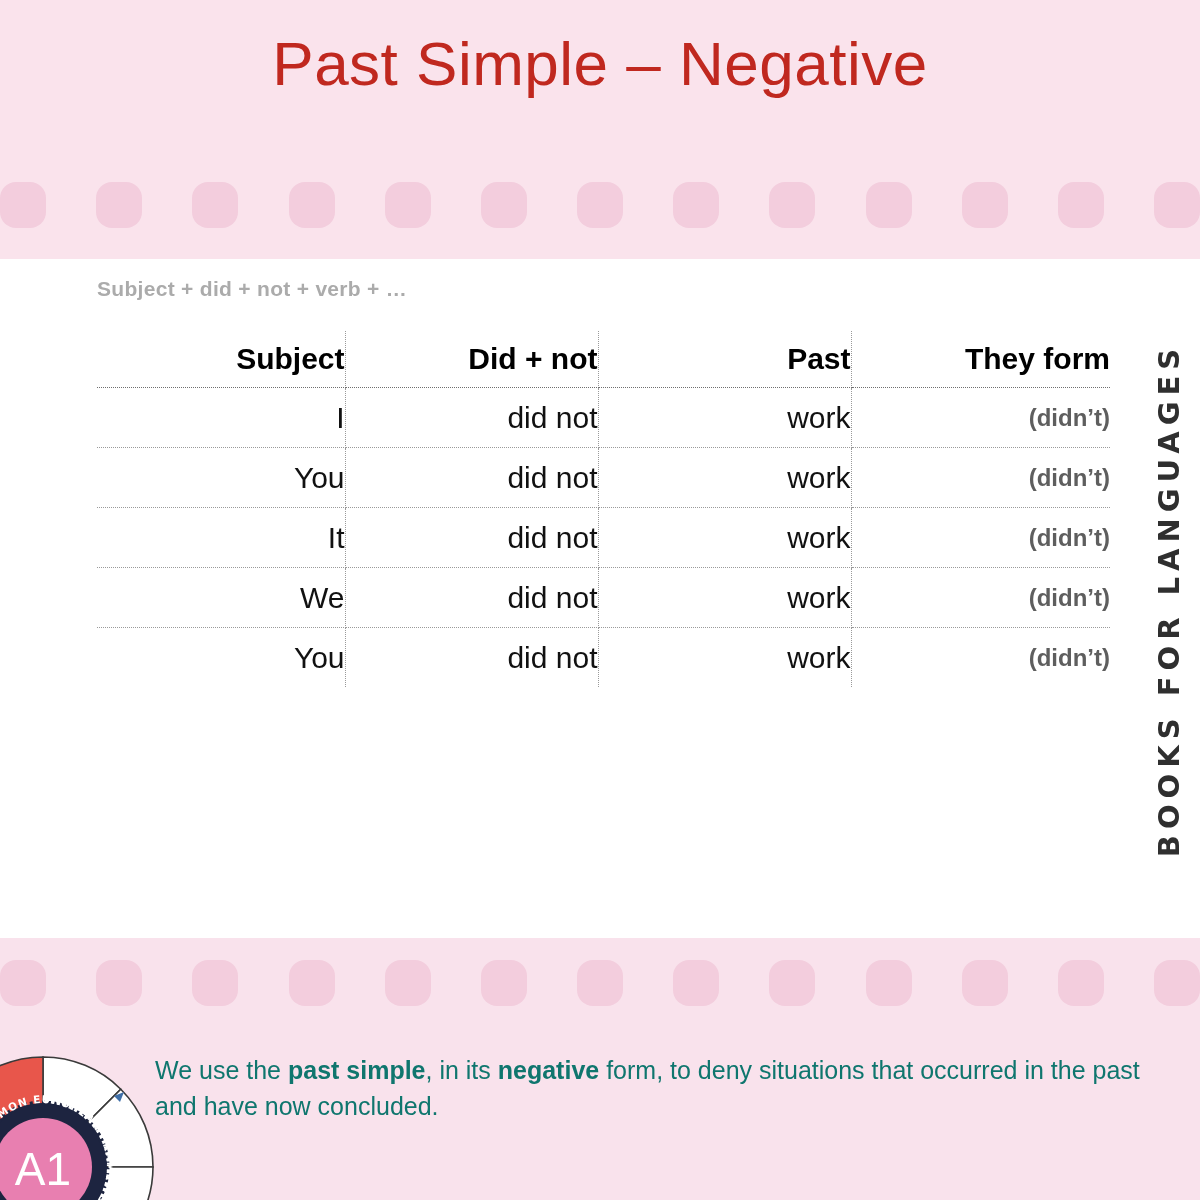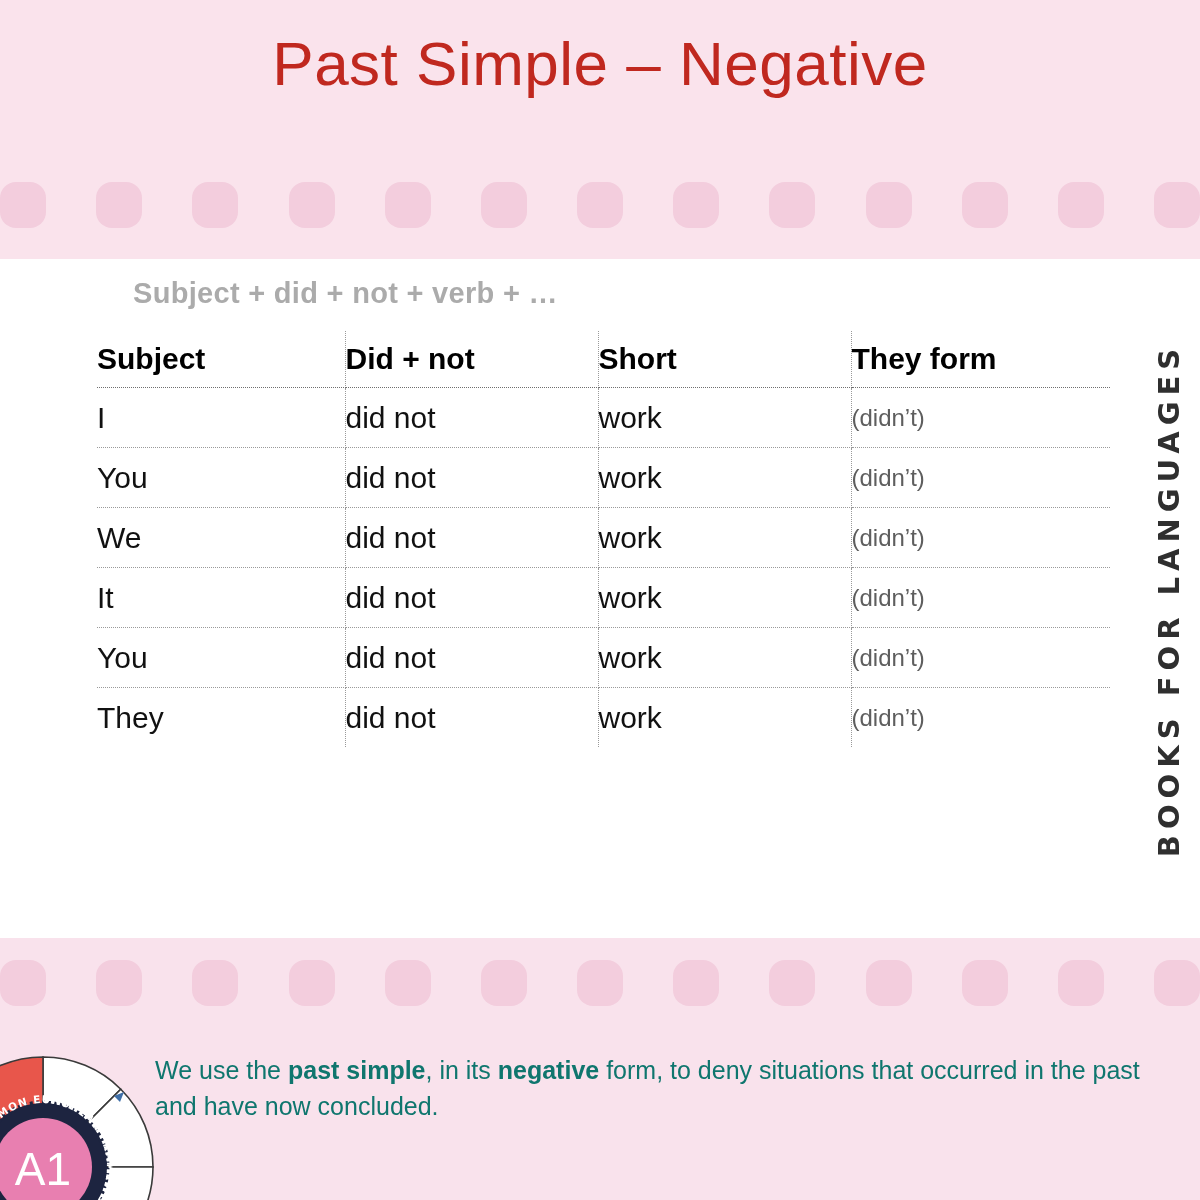--- a/index.html
+++ b/index.html
@@ -65,45 +65,44 @@
     left: 0; top: 259px;
     width: 1200px;
     height: 679px;
     background: #ffffff;
   }
 
   .formula {
     position: absolute;
     left: 97px;
     top: 18px;
-    font-size: 29px;
+    font-size: 21px;
     font-weight: bold;
     color: #ABABAB;
     letter-spacing: 0.3px;
     white-space: nowrap;
-    margin-left: 36px;
   }
 
   
   .conj-table {
     position: absolute;
     left: 97px;
     top: 72px;
     width: 1013px;
     border-collapse: collapse;
     table-layout: fixed;
   }
   .conj-table col.c-subject    { width: 248px; }
   .conj-table col.c-didnot     { width: 253px; }
   .conj-table col.c-verb       { width: 253px; }
   .conj-table col.c-short      { width: 259px; }
 
   .conj-table th,
   .conj-table td {
-    text-align: left;
+    text-align: right;
     padding: 0;
     height: 59px;
     vertical-align: middle;
     border-bottom: 1px dotted #9a9a9a;
     border-right: 1px dotted #9a9a9a;
   }
   .conj-table th:last-child,
   .conj-table td:last-child {
     border-right: none;
   }
@@ -118,20 +117,21 @@
     border-bottom: 1px dotted #6f6f6f;
   }
   .conj-table td {
     font-size: 30px;
     font-weight: 400;
     color: #111111;
   }
   .conj-table td.short-form {
     font-size: 24px;
     color: #5e5e5e;
+    font-weight: bold;
   }
 
   
   .brand-vertical {
     position: absolute;
     right: 8px;
     top: 300px;
     height: 600px;
     width: 46px;
     display: flex;
@@ -223,57 +223,51 @@
     <colgroup>
       <col class="c-subject">
         <col class="c-didnot">
         <col class="c-verb">
         <col class="c-short">
     </colgroup>
     <thead>
       <tr>
         <th>Subject</th>
         <th>Did + not</th>
-        <th>Short</th>
+        <th>Past</th>
         <th>They form</th>
       </tr>
     </thead>
     <tbody>
       <tr>
         <td>I</td>
         <td>did not</td>
         <td>work</td>
         <td class="short-form">(didn’t)</td>
       </tr>
       <tr>
         <td>You</td>
         <td>did not</td>
         <td>work</td>
         <td class="short-form">(didn’t)</td>
       </tr>
       <tr>
+        <td>It</td>
+        <td>did not</td>
+        <td>work</td>
+        <td class="short-form">(didn’t)</td>
+      </tr>
+      <tr>
         <td>We</td>
         <td>did not</td>
         <td>work</td>
         <td class="short-form">(didn’t)</td>
       </tr>
       <tr>
-        <td>It</td>
-        <td>did not</td>
-        <td>work</td>
-        <td class="short-form">(didn’t)</td>
-      </tr>
-      <tr>
         <td>You</td>
-        <td>did not</td>
-        <td>work</td>
-        <td class="short-form">(didn’t)</td>
-      </tr>
-      <tr>
-        <td>They</td>
         <td>did not</td>
         <td>work</td>
         <td class="short-form">(didn’t)</td>
       </tr>
     </tbody>
   </table>
 </div>
 
 <div class="brand-vertical">
   <span>BOOKS FOR LANGUAGES</span>

